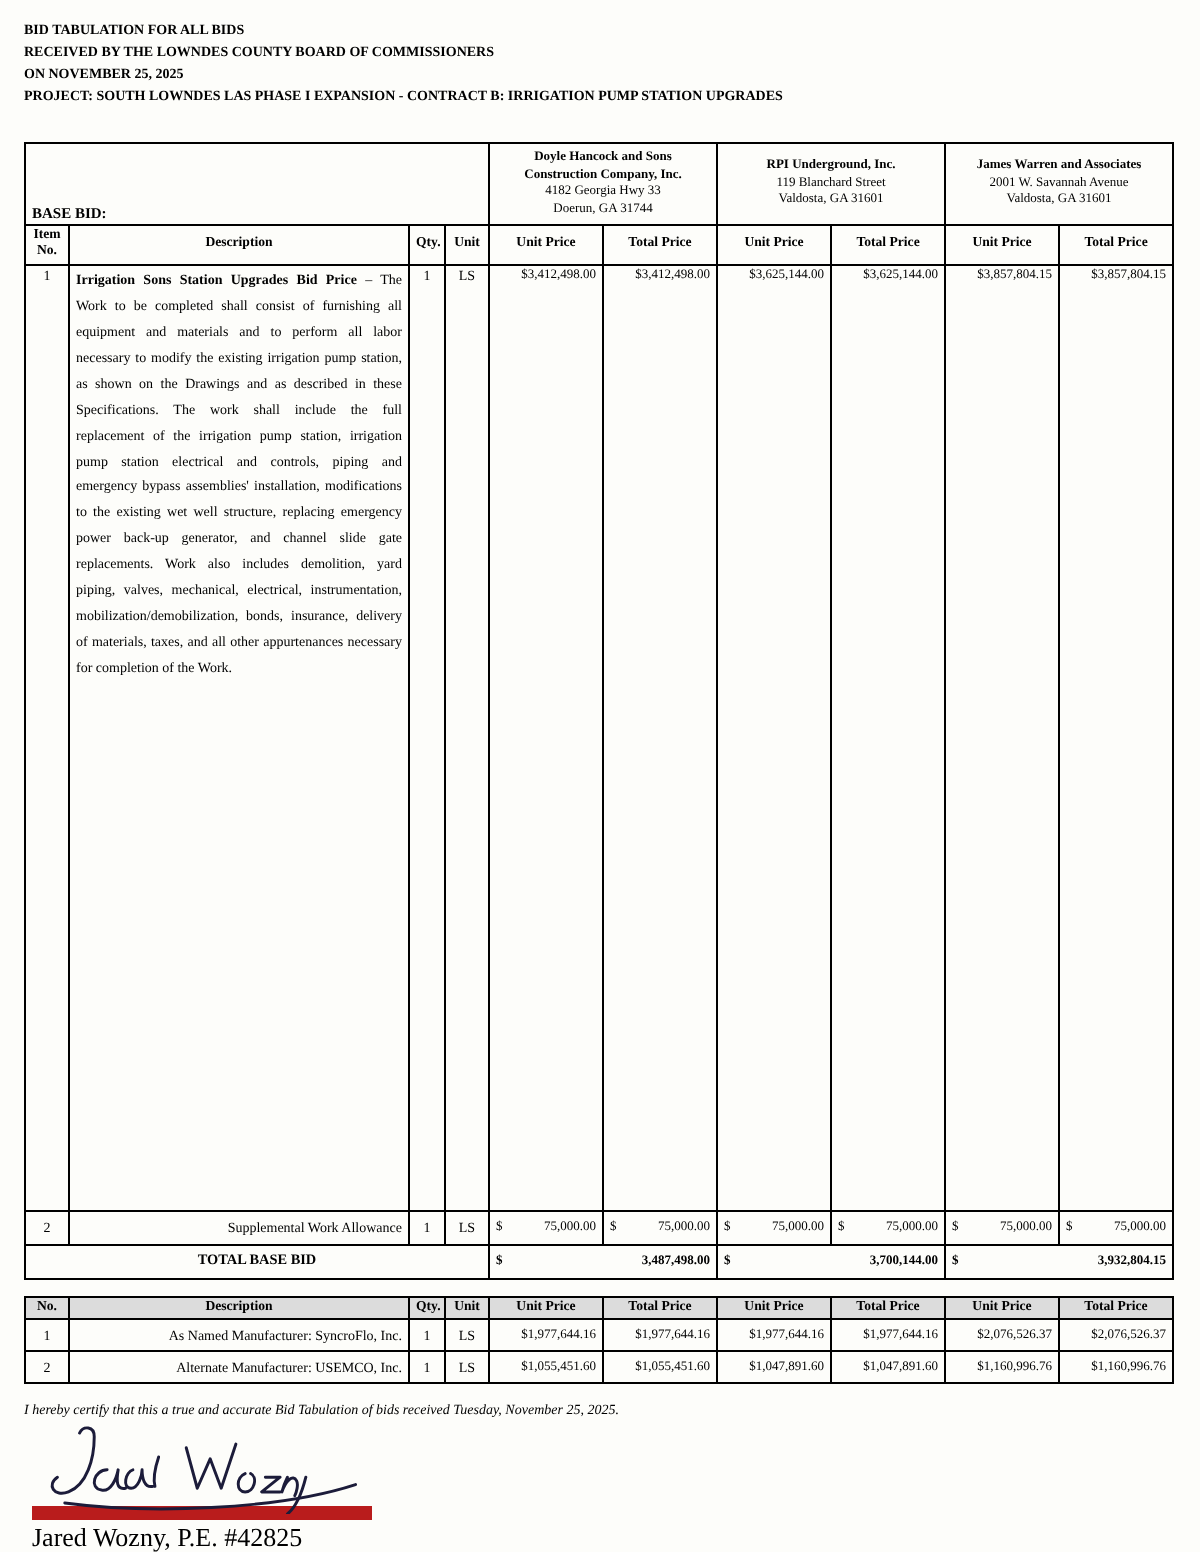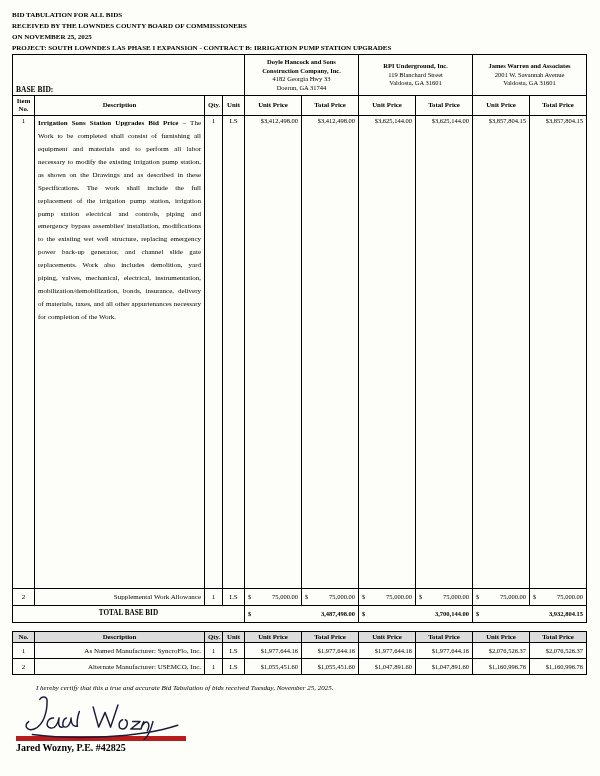--- a/index.html
+++ b/index.html
@@ -7,21 +7,21 @@
     position:relative;
     width:600px; height:776px;
     margin:0 auto;
     background:#fdfdfa;
     box-sizing:border-box;
     padding:10px 12px;
     font-family:"Liberation Serif", serif;
     color:#000;
     overflow:hidden;
   }
-  .doc-header { margin-bottom:0; }
+  .doc-header { margin-bottom:17px; }
   .doc-header div {
     font-weight:bold;
     font-size:7px;
     line-height:11px;
     white-space:nowrap;
   }
   table {
     border-collapse:collapse;
     table-layout:fixed;
     width:479px;
@@ -52,31 +52,29 @@
   .total-row td { height:14px; font-weight:bold; }
   .total-label { text-align:center; font-size:7.2px; }
   .alt-table { margin-top:8px; }
   .alt-table th { background:#dcdcdc; font-size:6.8px; }
   .alt-table td { height:13px; }
   .alt-desc { text-align:right; font-size:7px; }
   .certify {
     margin-top:9px;
     font-style:italic;
     font-size:7px;
-    margin-left:24px;
   }
   .sig-block { position:relative; margin-top:2px; margin-left:4px; width:200px; }
   .sig-svg { display:block; }
   .sig-name {
-    border-top:5px solid #b91c1c;
+    border-top:7px solid #b91c1c;
     width:170px;
-    font-size:10px;
+    font-size:13px;
     padding-top:1px;
     margin-top:-4px;
-    font-weight:bold;
   }
 </style>
 </head>
 <body>
 
 <div class="page">
 
   <div class="doc-header">
     <div>BID TABULATION FOR ALL BIDS</div>
     <div>RECEIVED BY THE LOWNDES COUNTY BOARD OF COMMISSIONERS</div>

